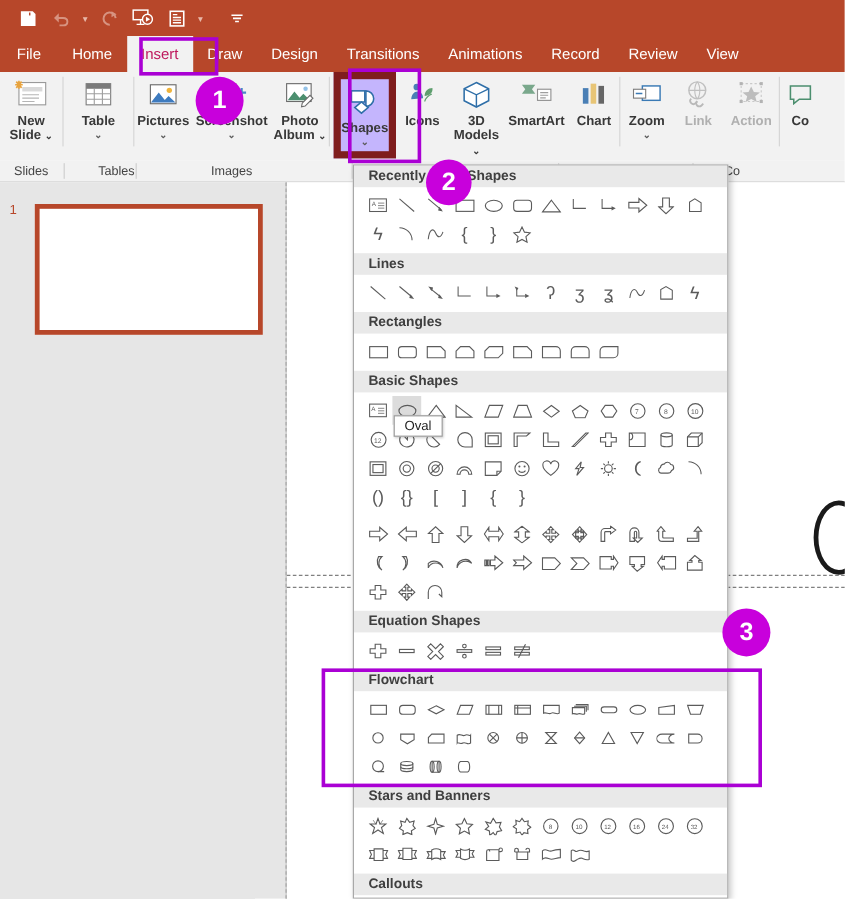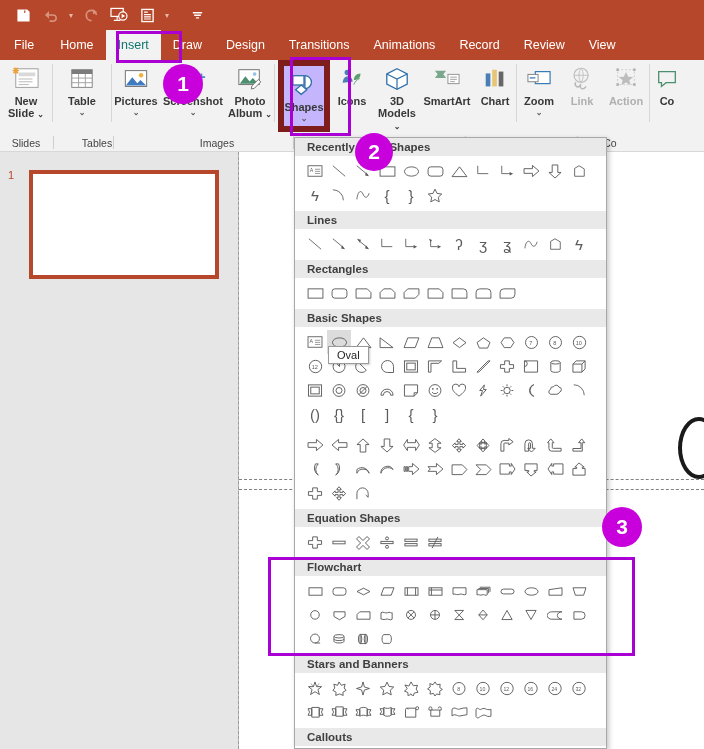--- a/index.html
+++ b/index.html
@@ -26,21 +26,21 @@
   
   .tabs{
     position:absolute; left:0; top:30px; width:704px; height:30px;
     background:#b7472a; display:flex; align-items:flex-end;
   }
   .tab{
     height:30px; padding:0 12px; display:flex; align-items:center;
     color:#ffffff; font-size:12.5px; white-space:nowrap;
   }
   .tab.file{ padding:0 14px; }
-  .tab.active{ background:#f2f2f2; color:#0f766e; }
+  .tab.active{ background:#f2f2f2; color:#be185d; }
 
   
   .ribbon{
     position:absolute; left:0; top:60px; width:704px; height:74px;
     background:#f2f2f2; display:flex; align-items:flex-start;
   }
   .rb-sep{ width:1px; height:58px; background:#d6d6d6; margin-top:4px; }
   .rb-item{
     width:58px; height:72px; padding-top:4px;
     display:flex; flex-direction:column; align-items:center;
@@ -333,21 +333,21 @@
       </span>
       <span class="lbl">Co</span>
     </div>
   </div>
 
   <div class="group-labels">
     <div class="glabel" style="left:0;width:52px">Slides</div>
     <div class="gsep" style="left:53px"></div>
     <div class="glabel" style="left:68px;width:58px">Tables</div>
     <div class="gsep" style="left:113px"></div>
-    <div class="glabel" style="left:128px;width:178px">Images</div>
+    <div class="glabel" style="left:104px;width:178px">Images</div>
     <div class="gsep" style="left:293px"></div>
     <div class="glabel" style="left:294px;width:170px">Illustrations</div>
     <div class="gsep" style="left:465px"></div>
     <div class="glabel" style="left:466px;width:110px">Links</div>
     <div class="gsep" style="left:577px"></div>
     <div class="glabel" style="left:580px;width:60px">Co</div>
   </div>
 
   <div class="slides-pane">
     <div class="slide-num">1</div>

